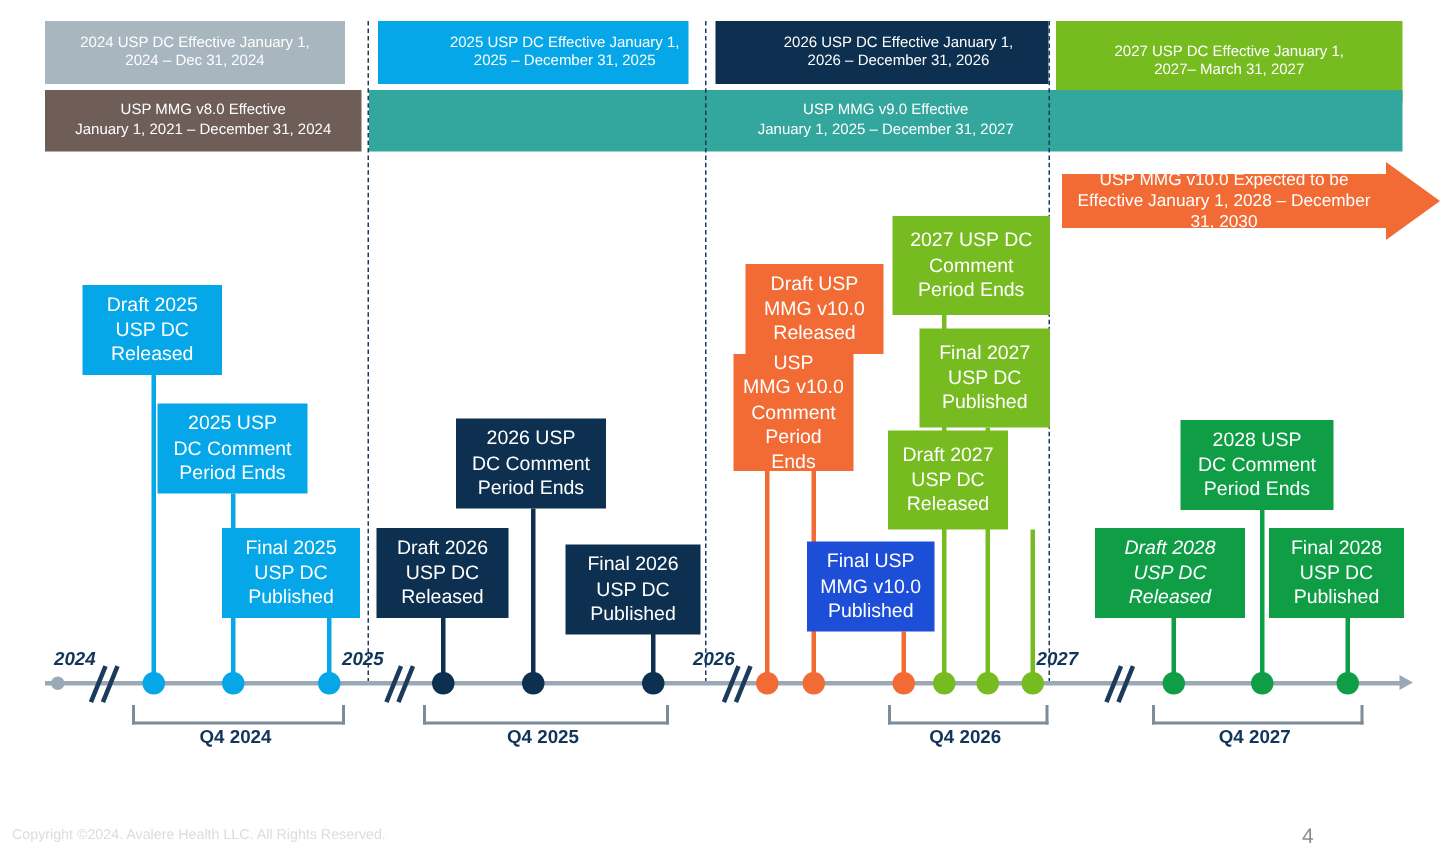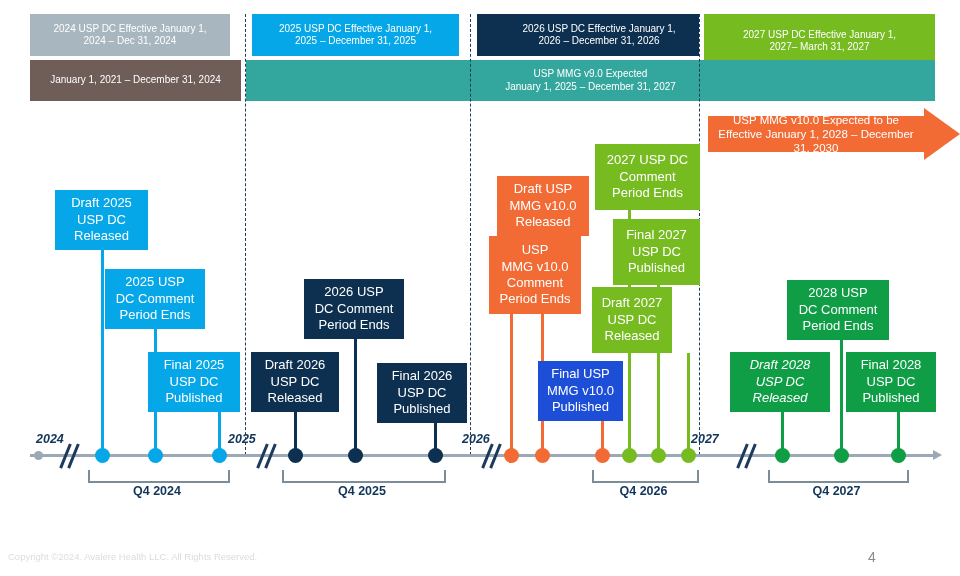--- a/index.html
+++ b/index.html
@@ -75,21 +75,21 @@
 
 <div class="stage">
 
   <div class="banner" style="left:30px;top:14px;width:200px;height:42px;background:#a7b6bf;">
     <div>
       <span>2024 USP DC Effective January 1,</span>
       <span>2024 – Dec 31, 2024</span>
     </div>
   </div>
 
-  <div class="banner" style="left:252px;top:14px;width:207px;height:42px;background:#06a7e8;">
+  <div class="banner" style="left:252px;top:14px;width:207px;height:42px;background:#06a7e8;justify-content:flex-end;">
     <div>
       <span>2025 USP DC Effective January 1,</span>
       <span>2025 – December 31, 2025</span>
     </div>
   </div>
 
   <div class="banner" style="left:477px;top:14px;width:222px;height:42px;background:#0d3050;padding-left:28px;">
     <div>
       <span>2026 USP DC Effective January 1,</span>
       <span>2026 – December 31, 2026</span>
@@ -98,27 +98,28 @@
 
   <div class="banner" style="left:704px;top:14px;width:231px;height:54px;background:#76bc21;">
     <div>
       <span>2027 USP DC Effective January 1,</span>
       <span>2027– March 31, 2027</span>
     </div>
   </div>
 
   <div class="banner" style="left:30px;top:60px;width:211px;height:41px;background:#6f5d57;">
     <div>
+      <span>USP MMG v8.0 Effective</span>
       <span>January 1, 2021 – December 31, 2024</span>
     </div>
   </div>
 
   <div class="banner" style="left:246px;top:60px;width:689px;height:41px;background:#33a79d;">
     <div>
-      <span>USP MMG v9.0 Expected</span>
+      <span>USP MMG v9.0 Effective</span>
       <span>January 1, 2025 – December 31, 2027</span>
     </div>
   </div>
 
   <div class="arrow-banner" style="left:708px;top:108px;width:252px;height:52px;justify-content:center;">
     <div class="arrow-body" style="width:216px;background:#f26b35;"></div>
     <div class="arrow-head" style="background:#f26b35;"></div>
     <div class="arrow-label">
       <span>USP MMG v10.0 Expected to be Effective</span>
       <span>January 1, 2028 – December 31, 2030</span>
@@ -231,21 +232,21 @@
   <div class="stem" style="left:541px;top:314px;height:141px;background:#f26b35;"></div>
   <div class="stem" style="left:601px;top:421px;height:34px;background:#f26b35;"></div>
 
   <div class="mbox" style="left:497px;top:176px;width:92px;height:60px;background:#f26b35;">
     <div>
       <span>Draft USP</span>
       <span>MMG v10.0</span>
       <span>Released</span>
     </div>
   </div>
-  <div class="mbox" style="left:489px;top:236px;width:92px;height:78px;background:#f26b35;">
+  <div class="mbox" style="left:489px;top:236px;width:80px;height:78px;background:#f26b35;">
     <div>
       <span>USP</span>
       <span>MMG v10.0</span>
       <span>Comment</span>
       <span>Period Ends</span>
     </div>
   </div>
   <div class="mbox" style="left:538px;top:361px;width:85px;height:60px;background:#1d4ed8;">
     <div>
       <span>Final USP</span>

